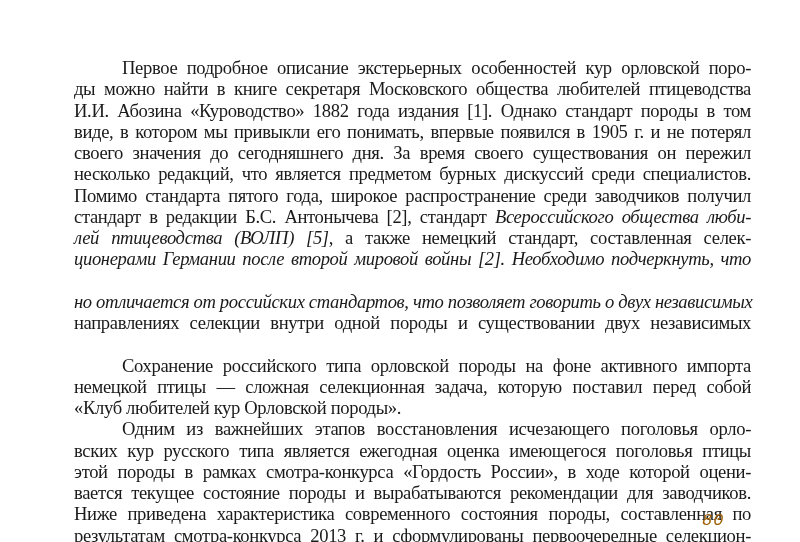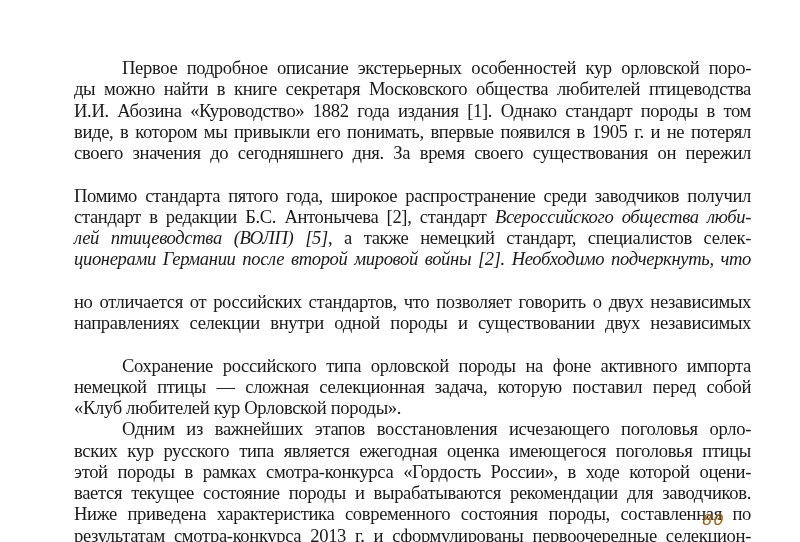--- a/index.html
+++ b/index.html
@@ -27,29 +27,30 @@
 </head>
 <body>
 
 <div class="page">
 
   <div class="line indent" style="top: 57px;">Первое подробное описание экстерьерных особенностей кур орловской поро-</div>
   <div class="line" style="top: 78.25px;">ды можно найти в книге секретаря Московского общества любителей птицеводства</div>
   <div class="line" style="top: 99.5px;">И.И. Абозина «Куроводство» 1882 года издания [1]. Однако стандарт породы в том</div>
   <div class="line" style="top: 120.75px;">виде, в котором мы привыкли его понимать, впервые появился в 1905 г. и не потерял</div>
   <div class="line" style="top: 142px;">своего значения до сегодняшнего дня. За время своего существования он пережил</div>
+  <div class="line" style="top: 163.25px;">несколько редакций, что является предметом бурных дискуссий среди специалистов.</div>
   <div class="line" style="top: 184.5px;">Помимо стандарта пятого года, широкое распространение среди заводчиков получил</div>
   <div class="line" style="top: 205.75px;">
     <span>стандарт в редакции Б.С. Антонычева [2], стандарт </span><span class="it">Всероссийского общества люби-</span>
   </div>
   <div class="line" style="top: 227px;">
-    <span class="it">лей птицеводства (ВОЛП) [5]</span><span>, а также немецкий стандарт, специалистов селек-</span>
+    <span class="it">лей птицеводства (ВОЛП) [5]</span><span>, а также немецкий стандарт, составленная селек-</span>
   </div>
   <div class="line" style="top: 248.25px; font-style: italic;">ционерами Германии после второй мировой войны [2]. Необходимо подчеркнуть, что</div>
-  <div class="line" style="top: 290.75px;">но отличается от российских стандартов, что позволяет говорить о двух независимых</div>
+  <div class="line" style="top: 290.75px; font-style: italic;">но отличается от российских стандартов, что позволяет говорить о двух независимых</div>
   <div class="line" style="top: 312px;">направлениях селекции внутри одной породы и существовании двух независимых</div>
 
   <div class="line indent" style="top: 354.5px;">Сохранение российского типа орловской породы на фоне активного импорта</div>
   <div class="line" style="top: 375.75px;">немецкой птицы — сложная селекционная задача, которую поставил перед собой</div>
   <div class="line last" style="top: 397px;">«Клуб любителей кур Орловской породы».</div>
 
   <div class="line indent" style="top: 418.25px;">Одним из важнейших этапов восстановления исчезающего поголовья орло-</div>
   <div class="line" style="top: 460.75px;">этой породы в рамках смотра-конкурса «Гордость России», в ходе которой оцени-</div>
   <div class="line" style="top: 439.5px;">вских кур русского типа является ежегодная оценка имеющегося поголовья птицы</div>
   <div class="line" style="top: 482px;">вается текущее состояние породы и вырабатываются рекомендации для заводчиков.</div>

